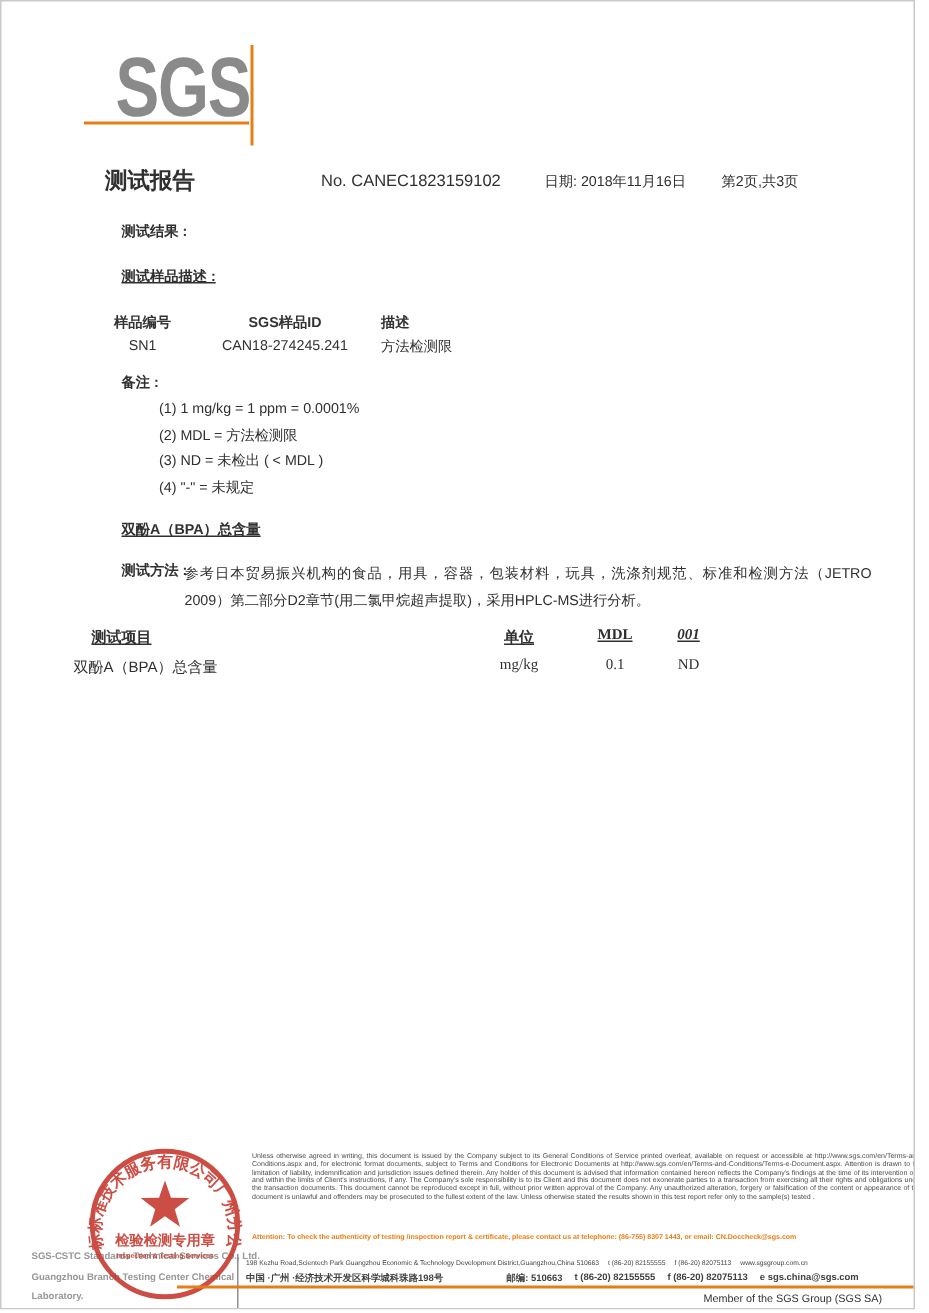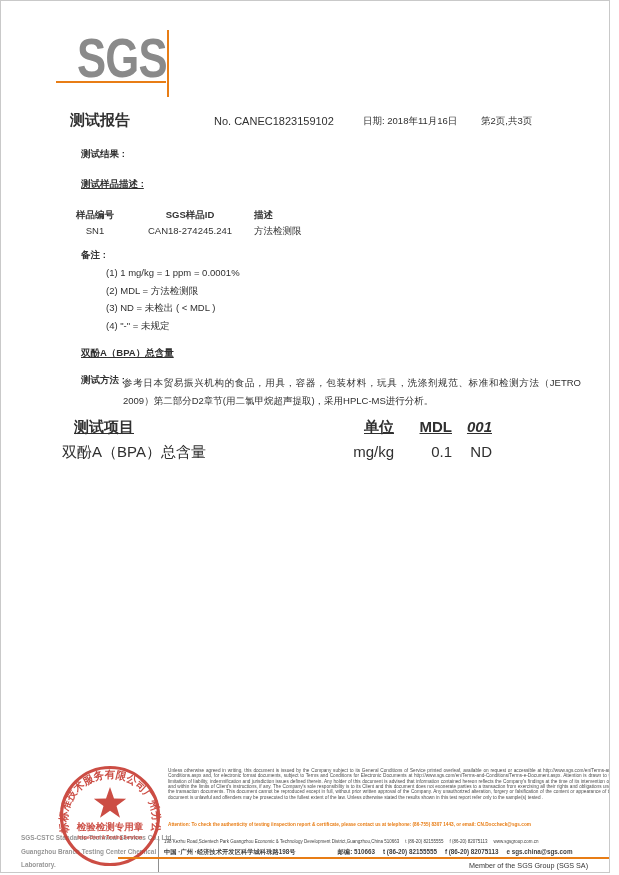--- a/index.html
+++ b/index.html
@@ -41,23 +41,23 @@
   .sample-table .c3 { text-align: left; }
 
   .notes-label { position: absolute; left: 45px; top: 248px; font-size: 9.5px; }
   .notes-list { position: absolute; left: 105px; top: 263px; font-size: 9.5px; line-height: 17.5px; color: #303030; }
 
   .bpa-title { position: absolute; left: 45px; top: 346px; font-size: 9.5px; text-decoration: underline; }
   .method-label { position: absolute; left: 45px; top: 373px; font-size: 9.5px; }
   .method-text { position: absolute; left: 122px; top: 373px; width: 458px; font-size: 9.5px; line-height: 18px; color: #303030; text-align: justify; }
 
   
-  .result-table { position: absolute; left: 61px; top: 417px; width: 530px; font-size: 15px; color: #303030; }
+  .result-table { position: absolute; left: 48px; top: 417px; width: 530px; font-size: 10px; color: #303030; }
   .result-row { display: grid; grid-template-columns: 262px 70px 58px 40px; margin-bottom: 6px; }
-  .result-row .rc2, .result-row .rc3, .result-row .rc4 { text-align: right; }
+  .result-row .rc2, .result-row .rc3, .result-row .rc4 { text-align: center; font-family: Liberation Serif, serif; }
   .result-row.hdr { font-weight: bold; }
   .result-row.hdr .rc1 { padding-left: 12px; }
   .u { text-decoration: underline; }
   .it { font-style: italic; margin-top: 22px; }
 
   
   .stamp { position: absolute; left: 57px; top: 763px; width: 104px; height: 104px; opacity: 0.88; }
   .company-lines { position: absolute; left: 20px; top: 830px; width: 165px; font-size: 6.4px; line-height: 13.5px; color: #979797; font-weight: bold; }
   .disclaimer { position: absolute; left: 167px; top: 767px; width: 447px; font-size: 4.7px; line-height: 5.35px; text-align: justify; color: #4d4d4d; }
   .attention { position: absolute; left: 167px; top: 821px; width: 447px; font-size: 4.7px; line-height: 5.5px; color: #e87d15; font-weight: bold; }

